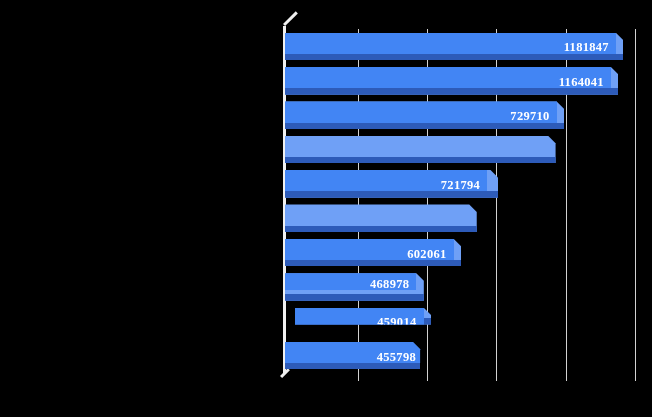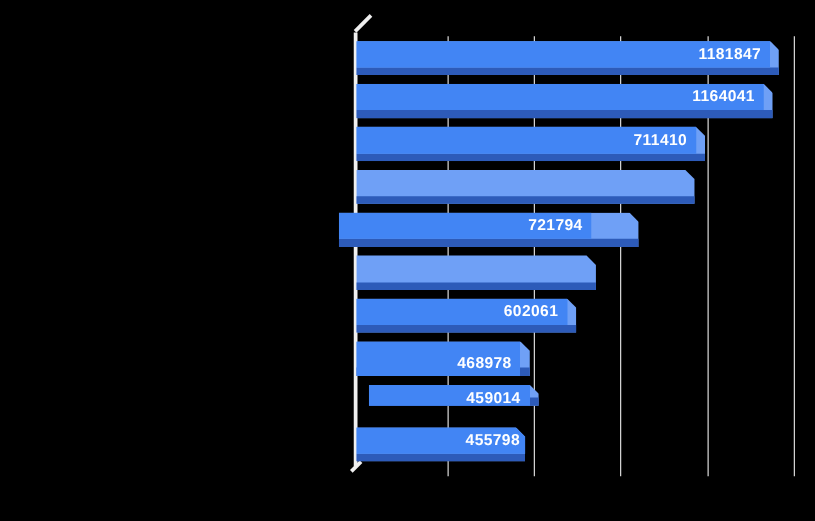--- a/index.html
+++ b/index.html
@@ -35,24 +35,25 @@
   .bar {
     position: absolute;
     background: var(--cap, #6fa0f6); 
     clip-path: polygon(0 0, calc(100% - 7.5px) 0, 100% 7.5px, 100% 100%, 0 100%);
   }
   .bar-face {
     position: absolute;
     left: 0; top: 0;
     background: var(--face, #4285f4);
     display: flex;
-    align-items: center;
+    align-items: flex-end;
     justify-content: flex-end;
     box-sizing: border-box;
     padding-right: 7px;
+    font-family: Liberation Serif, serif;
   }
   .bar-depth {
     position: absolute;
     left: 0; right: 0; bottom: 0;
     background: var(--depth, #2d5bb9);
   }
   .bar-label {
     color: var(--label, #fff);
     font-size: 12.5px;
     font-weight: bold;
@@ -87,44 +88,44 @@
         </div>
         <div class="bar" style="left: 285px; top: 67.05px; width: 333.431px; height: 27.6px;">
           <div class="bar-depth" style="height: 6.3px;"></div>
           <div class="bar-face" style="width: 325.931px; height: 21.3px; padding-left: 28px;">
             <span class="bar-label">1164041</span>
           </div>
         </div>
         <div class="bar" style="left: 285px; top: 101.4px; width: 279.173px; height: 27.6px;">
           <div class="bar-depth" style="height: 6.3px;"></div>
           <div class="bar-face" style="width: 271.673px; height: 21.3px;">
-            <span class="bar-label">711410</span>
+            <span class="bar-label">729710</span>
           </div>
         </div>
         <div class="bar" style="left: 285px; top: 135.75px; width: 270.584px; height: 27.6px;">
           <div class="bar-depth" style="height: 6.3px;"></div>
         </div>
-        <div class="bar" style="left: 271px; top: 170.1px; width: 240px; height: 27.6px;">
+        <div class="bar" style="left: 285px; top: 170.1px; width: 201px; height: 27.6px; padding-left: 12px;">
           <div class="bar-depth" style="height: 6.3px;"></div>
           <div class="bar-face" style="width: 202.102px; height: 21.3px;">
             <span class="bar-label">721794</span>
           </div>
         </div>
         <div class="bar" style="left: 285px; top: 204.45px; width: 191.749px; height: 27.6px;">
           <div class="bar-depth" style="height: 6.3px;"></div>
         </div>
         <div class="bar" style="left: 285px; top: 238.8px; width: 176.077px; height: 27.6px;">
           <div class="bar-depth" style="height: 6.3px;"></div>
           <div class="bar-face" style="width: 168.577px; height: 21.3px;">
             <span class="bar-label">602061</span>
           </div>
         </div>
         <div class="bar" style="left: 285px; top: 273.15px; width: 138.814px; height: 27.6px;">
           <div class="bar-depth" style="height: 6.3px;"></div>
-          <div class="bar-face" style="width: 131.314px; height: 34px;">
+          <div class="bar-face" style="width: 131.314px; height: 17px;">
             <span class="bar-label">468978</span>
           </div>
         </div>
         <div class="bar" style="left: 295px; top: 307.5px; width: 136.024px; height: 17px;">
           <div class="bar-depth" style="height: 6.3px;"></div>
           <div class="bar-face" style="width: 128.524px; height: 21.3px;">
             <span class="bar-label">459014</span>
           </div>
         </div>
         <div class="bar" style="left: 285px; top: 341.85px; width: 135.123px; height: 27.6px;">

